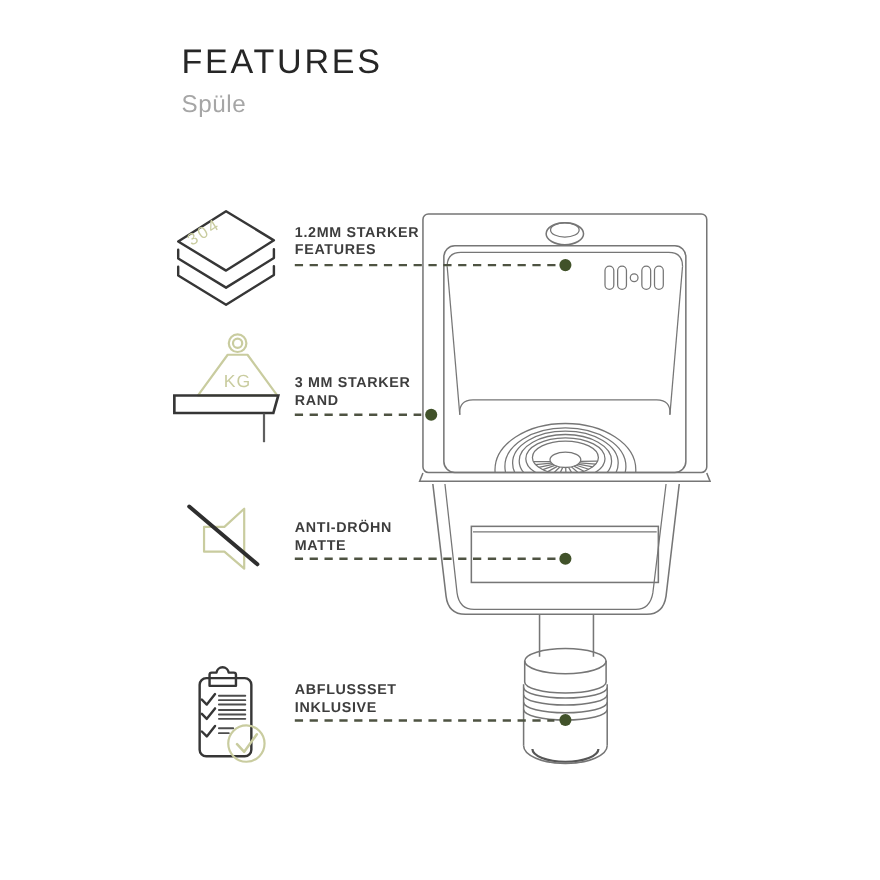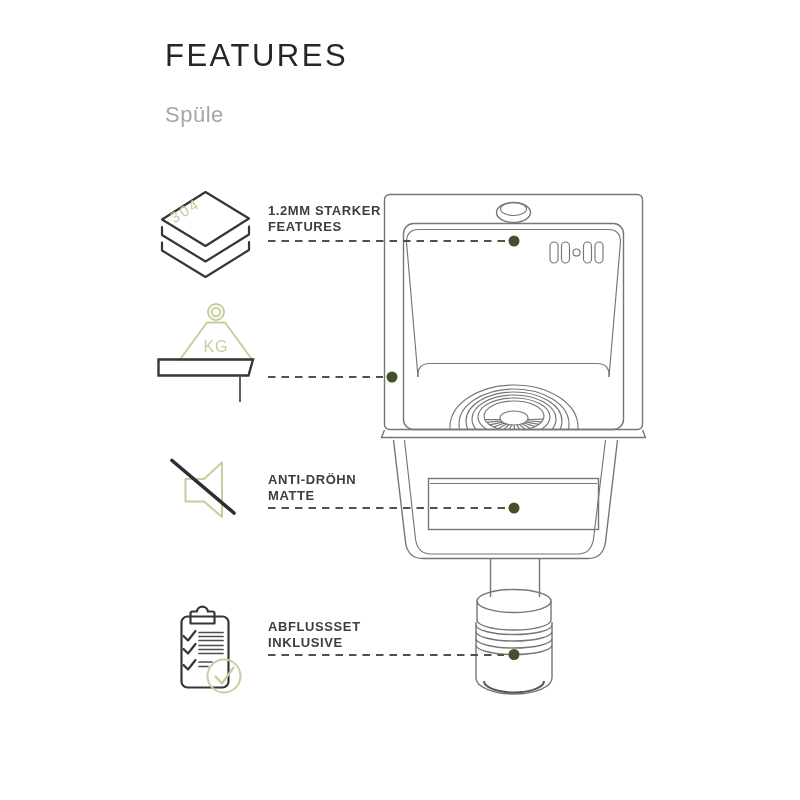--- a/index.html
+++ b/index.html
@@ -3,21 +3,21 @@
 <meta charset="utf-8">
 <style>
   html,body{margin:0;padding:0;background:#fff;}
   .stage{position:relative;width:652px;height:800px;background:#fff;overflow:hidden;
          font-family:"Liberation Sans",sans-serif;}
   .stage svg{position:absolute;left:0;top:0;}
 
   .page-title{position:absolute;left:165px;top:38px;margin:0;
               font-size:31px;font-weight:500;letter-spacing:2.5px;color:var(--title-color);}
   .page-subtitle{position:absolute;left:165px;top:82px;
-              font-size:22px;font-weight:400;letter-spacing:.5px;color:var(--subtitle-color);margin-top:20px;}
+              font-size:22px;font-weight:400;letter-spacing:.5px;color:var(--subtitle-color);}
 
   .feature-label{position:absolute;left:268px;color:var(--label-color);
               font-size:13px;line-height:15.5px;font-weight:700;letter-spacing:.6px;}
   .fl-1{top:203px;} .fl-2{top:340px;} .fl-3{top:472px;} .fl-4{top:619px;}
 
   
   .ln{fill:none;stroke:var(--line-gray);stroke-width:1.4;}
   .ln2{fill:none;stroke:var(--line-gray);stroke-width:1.15;}
   .lnD{fill:none;stroke:#565656;stroke-width:2;}
   .dk{fill:none;stroke:var(--dark);stroke-width:2.2;stroke-linejoin:round;stroke-linecap:round;}
@@ -34,20 +34,24 @@
 <body>
 
 <div class="stage">
 
   <h1 class="page-title">FEATURES</h1>
   <div class="page-subtitle">Spüle</div>
 
   <div class="feature-label fl-1">
     <div>1.2MM STARKER</div>
     <div>FEATURES</div>
+  </div>
+  <div class="feature-label fl-2">
+    <div>3 MM STARKER</div>
+    <div>RAND</div>
   </div>
   <div class="feature-label fl-3">
     <div>ANTI-DRÖHN</div>
     <div>MATTE</div>
   </div>
   <div class="feature-label fl-4">
     <div>ABFLUSSSET</div>
     <div>INKLUSIVE</div>
   </div>
 

